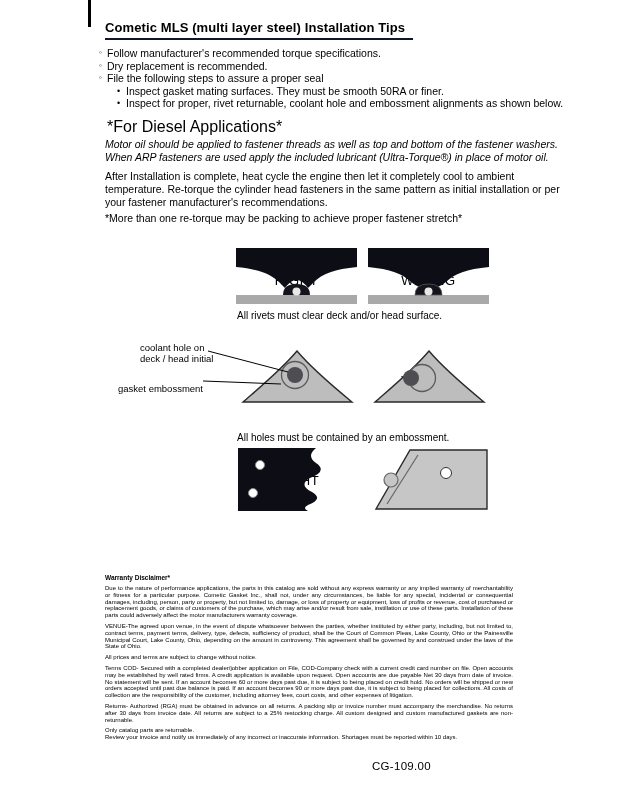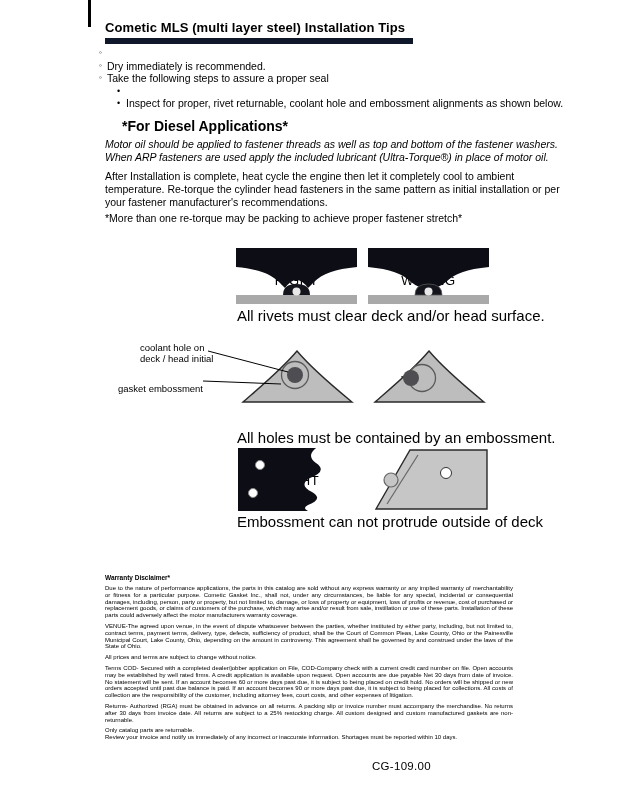--- a/index.html
+++ b/index.html
@@ -9,31 +9,31 @@
     background:#ffffff;
     color:#000;
     font-family:"Liberation Sans", sans-serif;
     overflow:hidden;
   }
   .scan-mark { position:absolute; left:88px; top:0; width:3px; height:27px; background:#000; }
 
   .title {
     position:absolute; left:105px; top:20px;
     font-size:13px; font-weight:bold;
-    border-bottom:6px solid #0f172a; padding:0 8px 3px 0;
+    border-bottom:2px solid #0f172a; padding:0 8px 3px 0;
     letter-spacing:0.1px;
   }
 
   .tips { position:absolute; left:99px; top:47px; font-size:10.5px; line-height:12.6px; width:470px; }
   .tip { display:flex; }
   .tip .m1 { width:8px; font-size:8px; line-height:12.6px; }
   .tip.sub { margin-left:18px; }
   .tip .m2 { width:9px; font-size:9px; line-height:12.6px; }
 
-  .diesel-heading { position:absolute; left:122px; top:118px; font-size:14px; font-weight:bold; }
+  .diesel-heading { position:absolute; left:107px; top:118px; font-size:16px; font-weight:normal; }
   .para { position:absolute; left:105px; width:458px; font-size:10.5px; line-height:13px; }
   .p1 { top:138px;font-style:italic; }
   .p2 { top:170px; }
   .p3 { top:212px; }
 
   .col-label { position:absolute; width:121px; text-align:center; font-size:13px; letter-spacing:0.6px;margin-top:40px; }
   .r1-right-label { left:236px; top:233px; }
   .r1-wrong-label { left:368px; top:233px; }
   .r2-right-label { left:237px; top:333px; }
   .r2-wrong-label { left:368px; top:333px; }
@@ -42,21 +42,21 @@
 
   .diag { position:absolute; width:121px; }
   .d1r { left:236px; top:248px; height:56px; }
   .d1w { left:368px; top:248px; height:56px; }
   .d2r { left:237px; top:348px; height:57px; }
   .d2w { left:369px; top:348px; height:57px; }
   .d3r { left:237px; top:448px; height:63px; }
   .d3w { left:369px; top:448px; height:63px; }
   .diag svg { display:block; width:100%; height:100%; }
 
-  .caption { position:absolute; left:237px; font-size:15px; line-height:12px; }
+  .caption { position:absolute; left:237px; font-size:10px; line-height:12px; }
   .cap1 { top:310px; }
   .cap2 { top:432px; }
   .cap3 { top:516px; }
 
   .ann { position:absolute; font-size:9.5px; line-height:10.5px; }
   .ann1 { left:140px; top:343px; }
   .ann2 { left:118px; top:384px; }
 
   .pointer-overlay { position:absolute; left:0; top:0; width:618px; height:800px; pointer-events:none; }
 
@@ -70,31 +70,33 @@
 </head>
 <body>
 
 <div class="scan-mark"></div>
 
 <div class="title">Cometic MLS (multi layer steel) Installation Tips</div>
 
 <div class="tips">
   <div class="tip">
     <span class="m1">◦</span>
+    <span>Follow manufacturer's recommended torque specifications.</span>
   </div>
   <div class="tip">
     <span class="m1">◦</span>
-    <span>Dry immediately is recommended.</span>
+    <span>Dry replacement is recommended.</span>
   </div>
   <div class="tip">
     <span class="m1">◦</span>
-    <span>Take the following steps to assure a proper seal</span>
+    <span>File the following steps to assure a proper seal</span>
   </div>
   <div class="tip sub">
     <span class="m2">•</span>
+    <span>Inspect gasket mating surfaces.  They must be smooth 50RA or finer.</span>
   </div>
   <div class="tip sub">
     <span class="m2">•</span>
     <span>Inspect for proper, rivet returnable, coolant hole and embossment alignments as shown below.</span>
   </div>
 </div>
 
 <div class="diesel-heading">*For Diesel Applications*</div>
 <div class="para p1">Motor oil should be applied to fastener threads as well as top and bottom of the fastener washers. When ARP fasteners are used apply the included lubricant (Ultra-Torque®) in place of motor oil.</div>
 <div class="para p2">After Installation is complete, heat cycle the engine then let it completely cool to ambient temperature. Re-torque the cylinder head fasteners in the same pattern as initial installation or per your fastener manufacturer's recommendations.</div>
@@ -158,21 +160,20 @@
 </div>
 <div class="diag d3w">
   <svg viewBox="0 0 119 63">
     <polygon points="40,2 117,2 117,61 6,61" fill="#c6c6c6" stroke="#2a2a2a" stroke-width="1.4"></polygon>
     <line x1="48" y1="7" x2="17" y2="56" stroke="#666" stroke-width="1.2"></line>
     <circle cx="21" cy="32" r="7" fill="#c6c6c6" stroke="#666" stroke-width="1.2"></circle>
     <circle cx="76" cy="25" r="5.5" fill="#ffffff" stroke="#333" stroke-width="1"></circle>
   </svg>
 </div>
 <div class="caption cap3">
-  <div>Embossment can not protrude outside of deck</div>
 </div>
 
 <svg class="pointer-overlay">
   <line x1="208" y1="351" x2="288" y2="372" stroke="#000" stroke-width="1"></line>
   <line x1="203" y1="381" x2="281" y2="384" stroke="#000" stroke-width="1"></line>
 </svg>
 
 <div class="disclaimer">
   <div class="dhead">Warranty Disclaimer*</div>
   <p>Due to the nature of performance applications, the parts in this catalog are sold without any express warranty or any implied warranty of merchantability or fitness for a particular purpose.  Cometic Gasket Inc., shall not, under any circumstances, be liable for any special, incidental or consequential damages, including, person, party or property, but not limited to, damage, or loss of property or equipment, loss of profits or revenue, cost of purchased or replacement goods, or claims of customers of the purchase, which may arise and/or result from sale, instillation or use of these parts.  Installation of these parts could adversely affect the motor manufacturers warranty coverage.</p>

